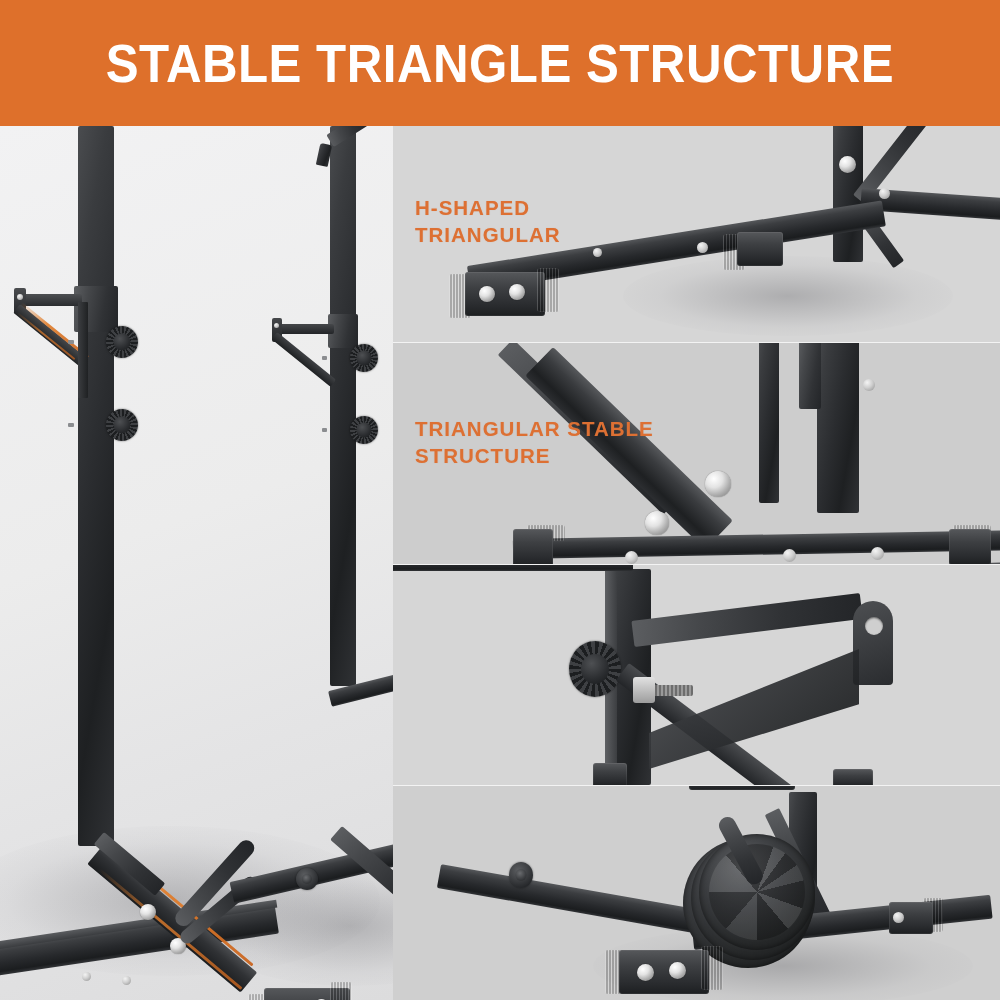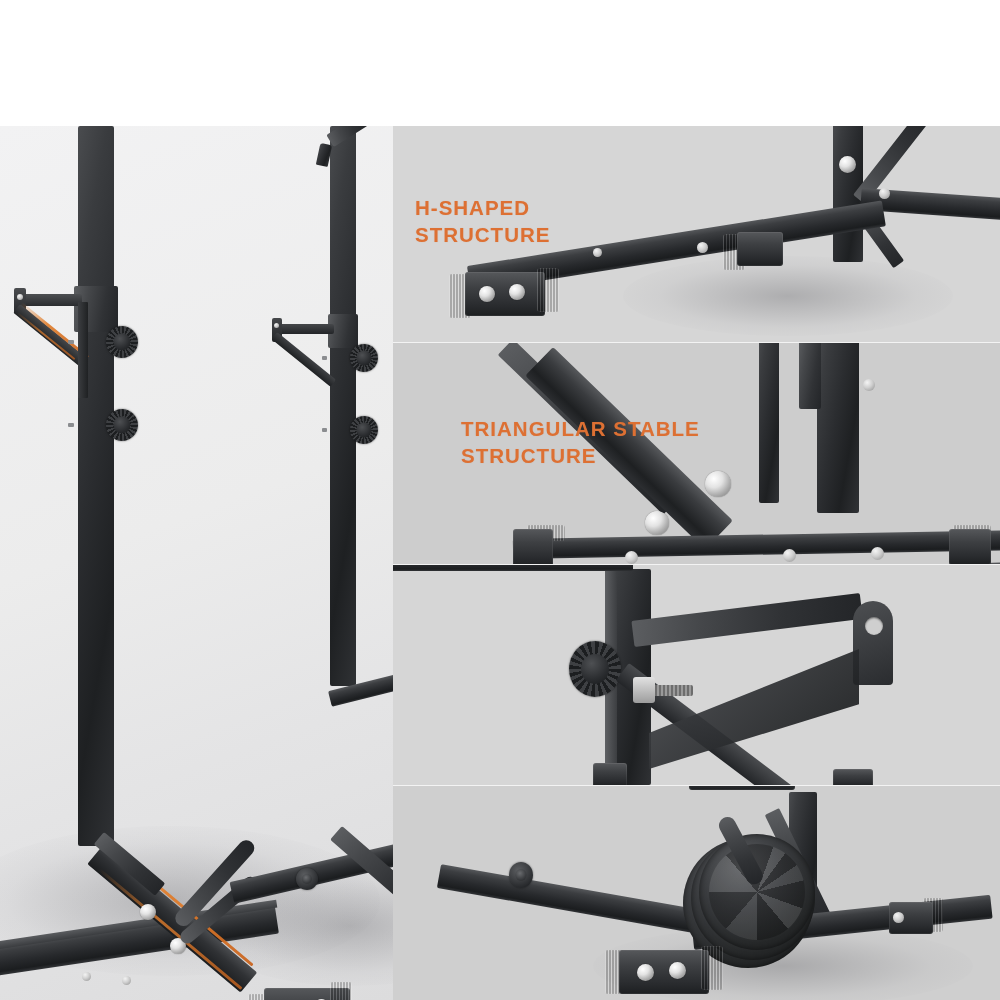--- a/index.html
+++ b/index.html
@@ -112,20 +112,23 @@
     border-radius:50%;
     background:radial-gradient(circle at 36% 28%,#5a5c5f 0%,#3b3d40 38%,#262829 70%,#151718 100%);
     box-shadow:inset 0 0 6px rgba(0,0,0,0.55);
   }
 </style>
 </head>
 <body>
 
 <div class="page">
 
+  <div class="header">
+    <div class="header-title">STABLE TRIANGLE STRUCTURE</div>
+  </div>
 
   <div class="content">
 
     <div class="left-pane">
 
       <div class="part shadow-blob" style="left:-40px;top:700px;width:420px;height:150px;"></div>
       <div class="part shadow-blob" style="left:200px;top:740px;width:300px;height:120px;"></div>
 
       <div class="part tube" style="left:330px;top:0px;width:26px;height:560px;"></div>
       <div class="part tube-lite" style="left:328px;top:188px;width:30px;height:34px;"></div>
@@ -217,21 +220,21 @@
         <div class="part cap" style="left:72px;top:146px;width:80px;height:44px;"></div>
         <div class="part cap ridges" style="left:144px;top:142px;width:22px;height:44px;"></div>
         <div class="part bolt" style="left:86px;top:160px;width:16px;height:16px;"></div>
         <div class="part bolt" style="left:116px;top:158px;width:16px;height:16px;"></div>
         <div class="part cap ridges" style="left:330px;top:108px;width:22px;height:36px;"></div>
         <div class="part cap" style="left:344px;top:106px;width:46px;height:34px;"></div>
         <div class="part bolt-sm" style="left:304px;top:116px;width:11px;height:11px;"></div>
         <div class="part bolt-sm" style="left:200px;top:122px;width:9px;height:9px;"></div>
 
         <div class="panel-label" style="top:68px;">H-SHAPED
-STRUCTURE</div>
+TRIANGULAR</div>
       </div>
       <div class="panel-sep" style="top:216px;"></div>
 
       <div class="panel p1">
         <div class="part tube" style="left:424px;top:-10px;width:42px;height:180px;"></div>
         <div class="part tube" style="left:366px;top:-10px;width:20px;height:170px;"></div>
         <div class="part tube-lite" style="left:406px;top:-10px;width:22px;height:76px;"></div>
         <div class="part tube-lite" style="left:120px;top:-4px;width:230px;height:22px;transform:rotate(44deg);transform-origin:left top;"></div>
         <div class="part" style="left:160px;top:4px;width:250px;height:40px;
                     background:linear-gradient(180deg,#56585b 0%,#3a3c3f 30%,#1e2022 75%,#2c2e31 100%);
@@ -243,21 +246,21 @@
         <div class="part cap ridges" style="left:134px;top:182px;width:38px;height:16px;"></div>
         <div class="part cap" style="left:120px;top:186px;width:40px;height:38px;"></div>
         <div class="part cap ridges" style="left:560px;top:182px;width:38px;height:16px;"></div>
         <div class="part cap" style="left:556px;top:186px;width:42px;height:36px;"></div>
 
         <div class="part bolt-sm" style="left:232px;top:208px;width:13px;height:13px;"></div>
         <div class="part bolt-sm" style="left:390px;top:206px;width:13px;height:13px;"></div>
         <div class="part bolt-sm" style="left:478px;top:204px;width:13px;height:13px;"></div>
         <div class="part bolt-sm" style="left:470px;top:36px;width:12px;height:12px;"></div>
 
-        <div class="panel-label" style="top:72px;margin-left:46px;">TRIANGULAR STABLE
+        <div class="panel-label" style="top:72px;">TRIANGULAR STABLE
 STRUCTURE</div>
       </div>
       <div class="panel-sep" style="top:438px;"></div>
 
       <div class="panel p2">
         <div class="part tube" style="left:212px;top:4px;width:46px;height:216px;"></div>
         <div class="part" style="left:212px;top:4px;width:12px;height:216px;
                     background:linear-gradient(90deg,#5e6063,#3c3e41);border-radius:2px 0 0 2px;"></div>
         <div class="part gearknob" style="left:176px;top:76px;width:52px;height:56px;"></div>
         <div class="part tube-lite" style="left:240px;top:56px;width:230px;height:26px;transform:rotate(-7deg);transform-origin:left center;"></div>

